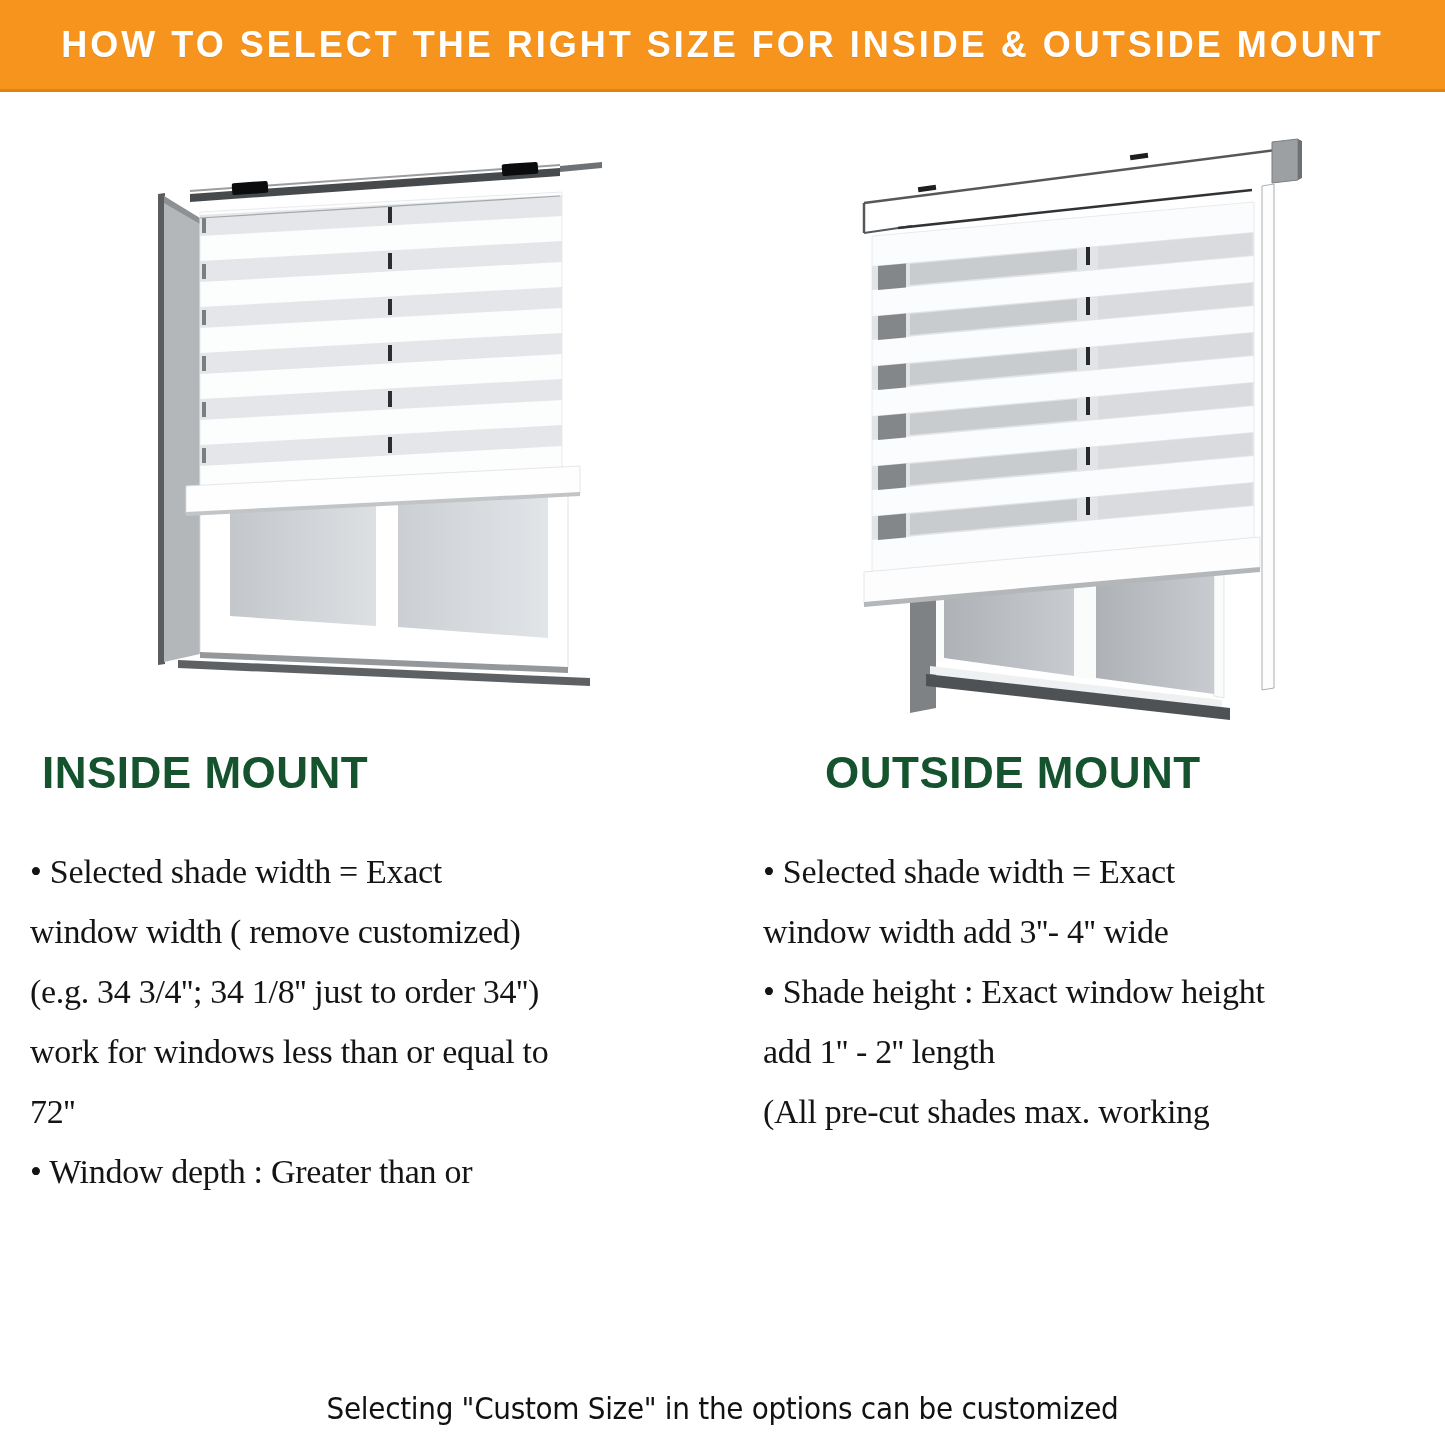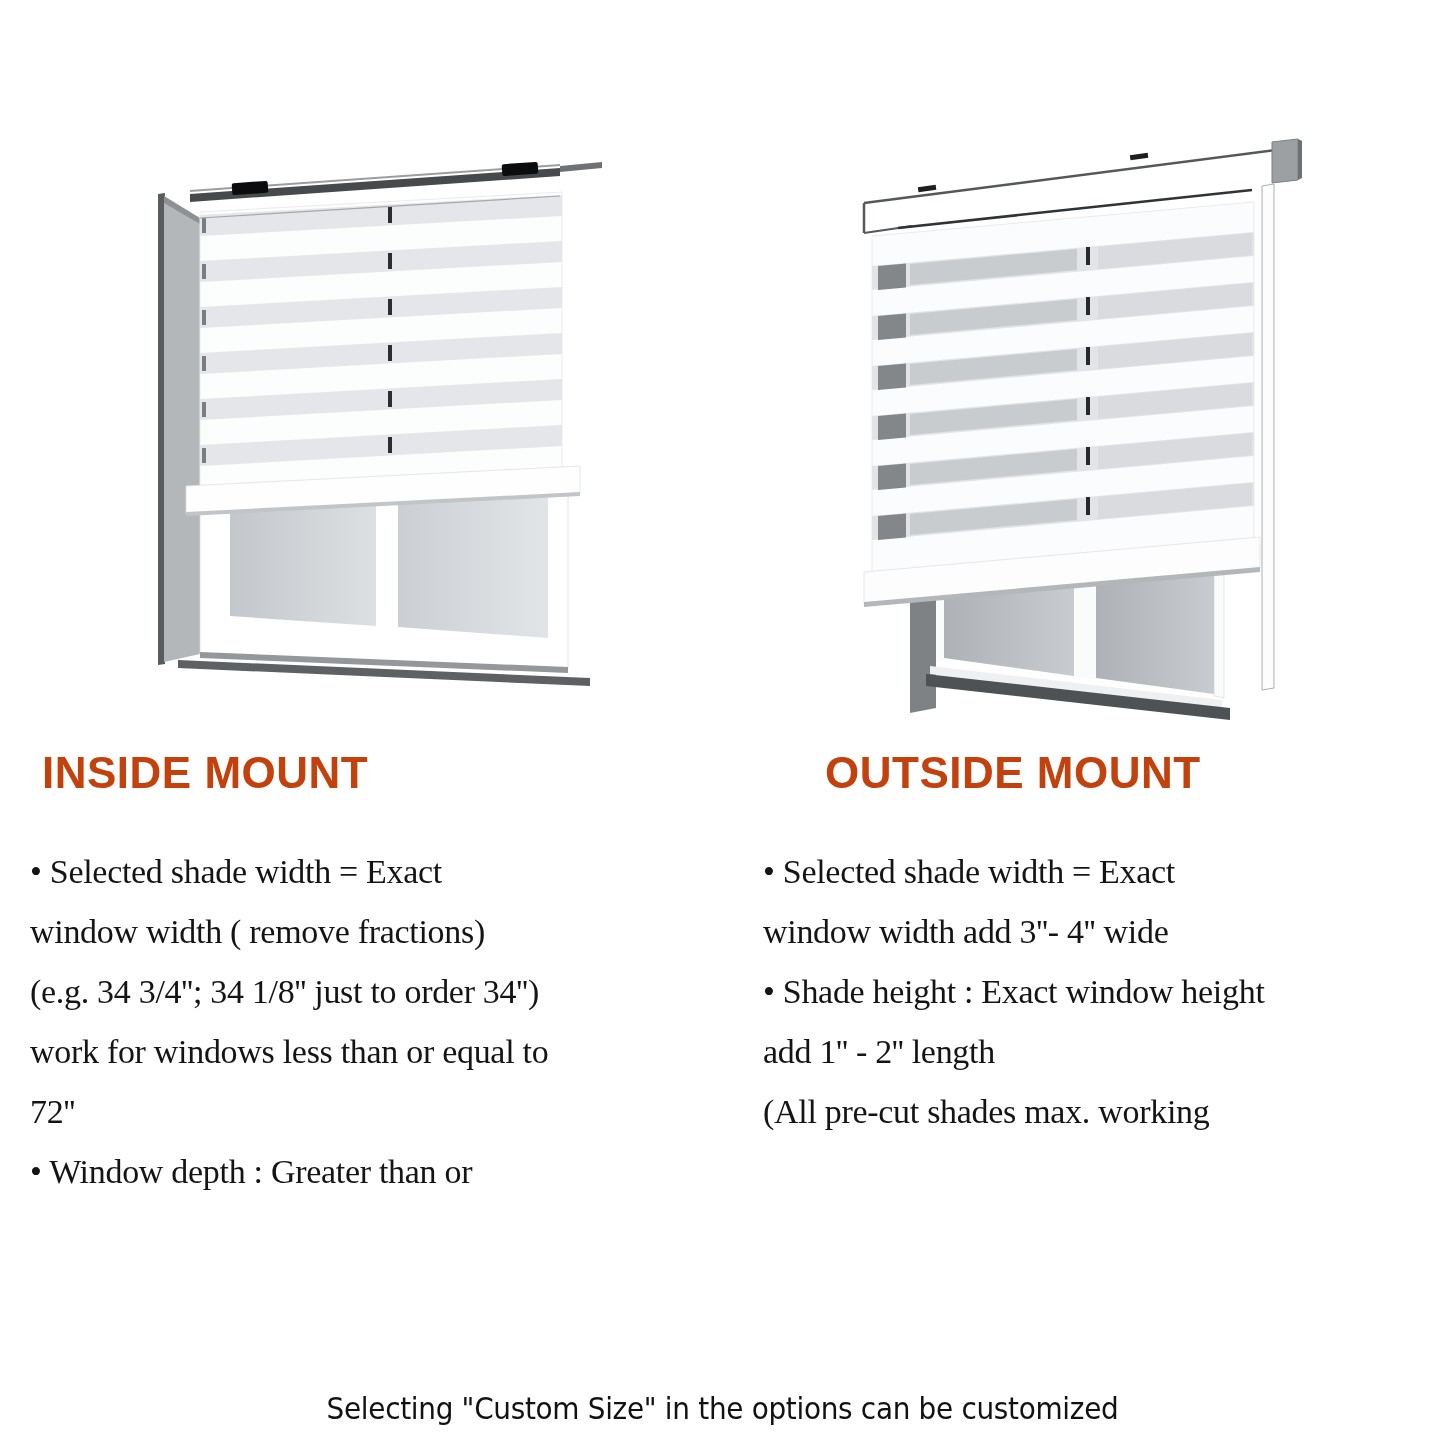--- a/index.html
+++ b/index.html
@@ -25,21 +25,21 @@
     white-space:nowrap;
     text-shadow:0 1px 0 rgba(180,110,0,.35);
   }
   
   .illus{position:absolute;}
   .illus-inside{left:156px;top:150px;width:465px;height:555px;}
   .illus-outside{left:852px;top:128px;width:450px;height:600px;}
   
   .mount-heading{
     position:absolute;top:748px;
-    color:#c2410c;
+    color:#14532d;
     font-size:44px;
     font-weight:bold;
     letter-spacing:0.5px;
     white-space:nowrap;
   }
   .heading-inside{left:42px;}
   .heading-outside{left:785px;margin-left:40px;}
   
   .col{
     position:absolute;top:842px;
@@ -65,20 +65,23 @@
     letter-spacing:-0.3px;
     color:#111111;
     white-space:nowrap;
   }
 </style>
 </head>
 <body>
 
 <div class="page">
 
+  <div class="banner">
+    <div class="banner-title">HOW TO SELECT THE RIGHT SIZE FOR INSIDE &amp; OUTSIDE MOUNT</div>
+  </div>
 
   <svg class="illus illus-inside" viewBox="0 0 465 555" aria-hidden="true">
     <defs>
       <linearGradient id="glassL" x1="0" y1="0" x2="1" y2="0">
         <stop offset="0" stop-color="#c3c7cb"></stop>
           <stop offset="1" stop-color="#dde0e3"></stop>
       </linearGradient>
       <linearGradient id="glassR" x1="0" y1="0" x2="1" y2="0">
         <stop offset="0" stop-color="#cbcfd3"></stop>
           <stop offset="1" stop-color="#e2e5e8"></stop>
@@ -184,21 +187,21 @@
     </g>
 
     <line x1="46" y1="100" x2="400" y2="62" stroke="#303335" stroke-width="2.5"></line>
   </svg>
 
   <div class="mount-heading heading-inside">INSIDE MOUNT</div>
   <div class="mount-heading heading-outside">OUTSIDE MOUNT</div>
 
   <div class="col col-left">
     <div class="line">• Selected shade width = Exact</div>
-    <div class="line">window width ( remove fractions)</div>
+    <div class="line">window width ( remove customized)</div>
     <div class="line">(e.g. 34 3/4''; 34 1/8'' just to order 34'')</div>
     <div class="line">work for windows less than or equal to</div>
     <div class="line">72''</div>
     <div class="line">• Window depth : Greater than or</div>
   </div>
 
   <div class="col col-right">
     <div class="line">• Selected shade width = Exact</div>
     <div class="line">window width add 3''- 4'' wide</div>
     <div class="line">• Shade height : Exact window height</div>

